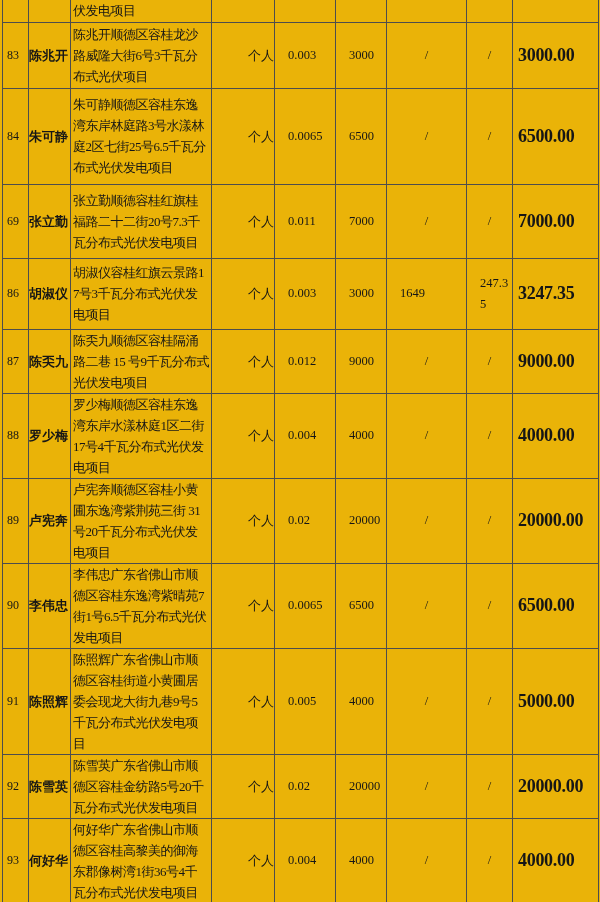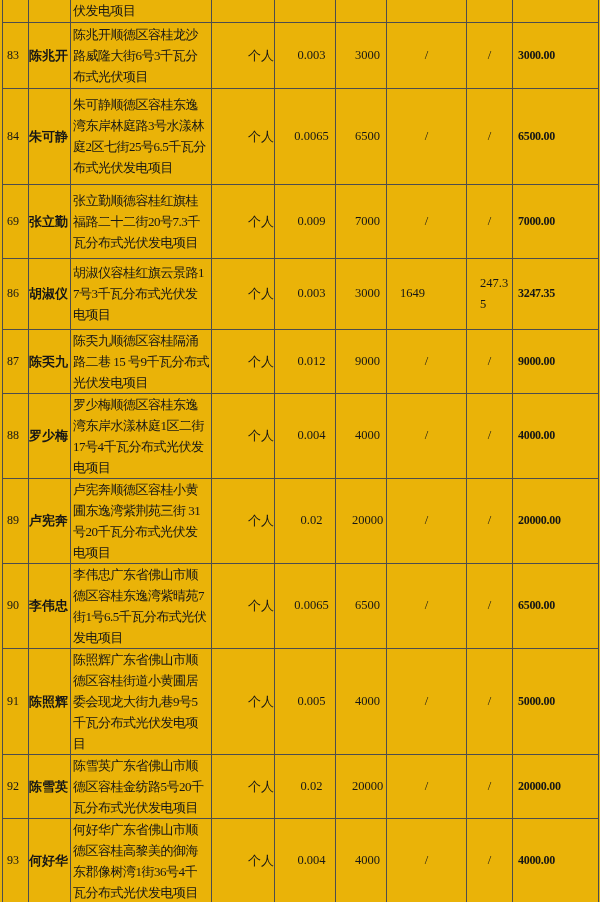--- a/index.html
+++ b/index.html
@@ -17,24 +17,24 @@
     border:1px solid #4d4d4d;
     vertical-align:middle; overflow:hidden;
     font-size:12.5px; line-height:21px;
     white-space:normal; word-break:break-all;
   }
   tr.partial td { border-top:none; }
   td.c-no   { text-align:left; padding-left:4px; font-size:12px;margin-top:26px; }
   td.c-name { font-weight:bold; font-size:13px; padding:0; }
   td.c-proj { text-align:left; padding:0 2px; font-size:13px; letter-spacing:-0.5px; }
   td.c-type { text-align:right; font-size:13px; }
-  td.c-v1, td.c-v2 { text-align:center; padding-left:13px; }
+  td.c-v1, td.c-v2 { text-align:left; padding-left:13px; }
   td.c-v3, td.c-v4 { text-align:left; padding-left:13px; }
   td.slash { text-align:center; padding-left:0; }
-  td.c-amt  { text-align:left; padding-left:5px; font-weight:bold; font-size:12px; letter-spacing:-0.3px; }
+  td.c-amt  { text-align:left; padding-left:5px; font-weight:bold; font-size:18px; letter-spacing:-0.3px; }
 </style>
 </head>
 <body>
 
 <div class="page">
   <table class="grid">
     <colgroup>
       <col style="width:26px">
         <col style="width:42px">
         <col style="width:141px">
@@ -77,21 +77,21 @@
       <td class="c-v2">6500</td>
       <td class="c-v3 slash">/</td>
       <td class="c-v4 slash">/</td>
       <td class="c-amt">6500.00</td>
     </tr>
         <tr style="height: 74px;">
       <td class="c-no">69</td>
       <td class="c-name">张立勤</td>
       <td class="c-proj">张立勤顺德容桂红旗桂福路二十二街20号7.3千瓦分布式光伏发电项目</td>
       <td class="c-type">个人</td>
-      <td class="c-v1">0.009</td>
+      <td class="c-v1">0.011</td>
       <td class="c-v2">7000</td>
       <td class="c-v3 slash">/</td>
       <td class="c-v4 slash">/</td>
       <td class="c-amt">7000.00</td>
     </tr>
         <tr style="height: 71px;">
       <td class="c-no">86</td>
       <td class="c-name">胡淑仪</td>
       <td class="c-proj">胡淑仪容桂红旗云景路17号3千瓦分布式光伏发电项目</td>
       <td class="c-type">个人</td>

